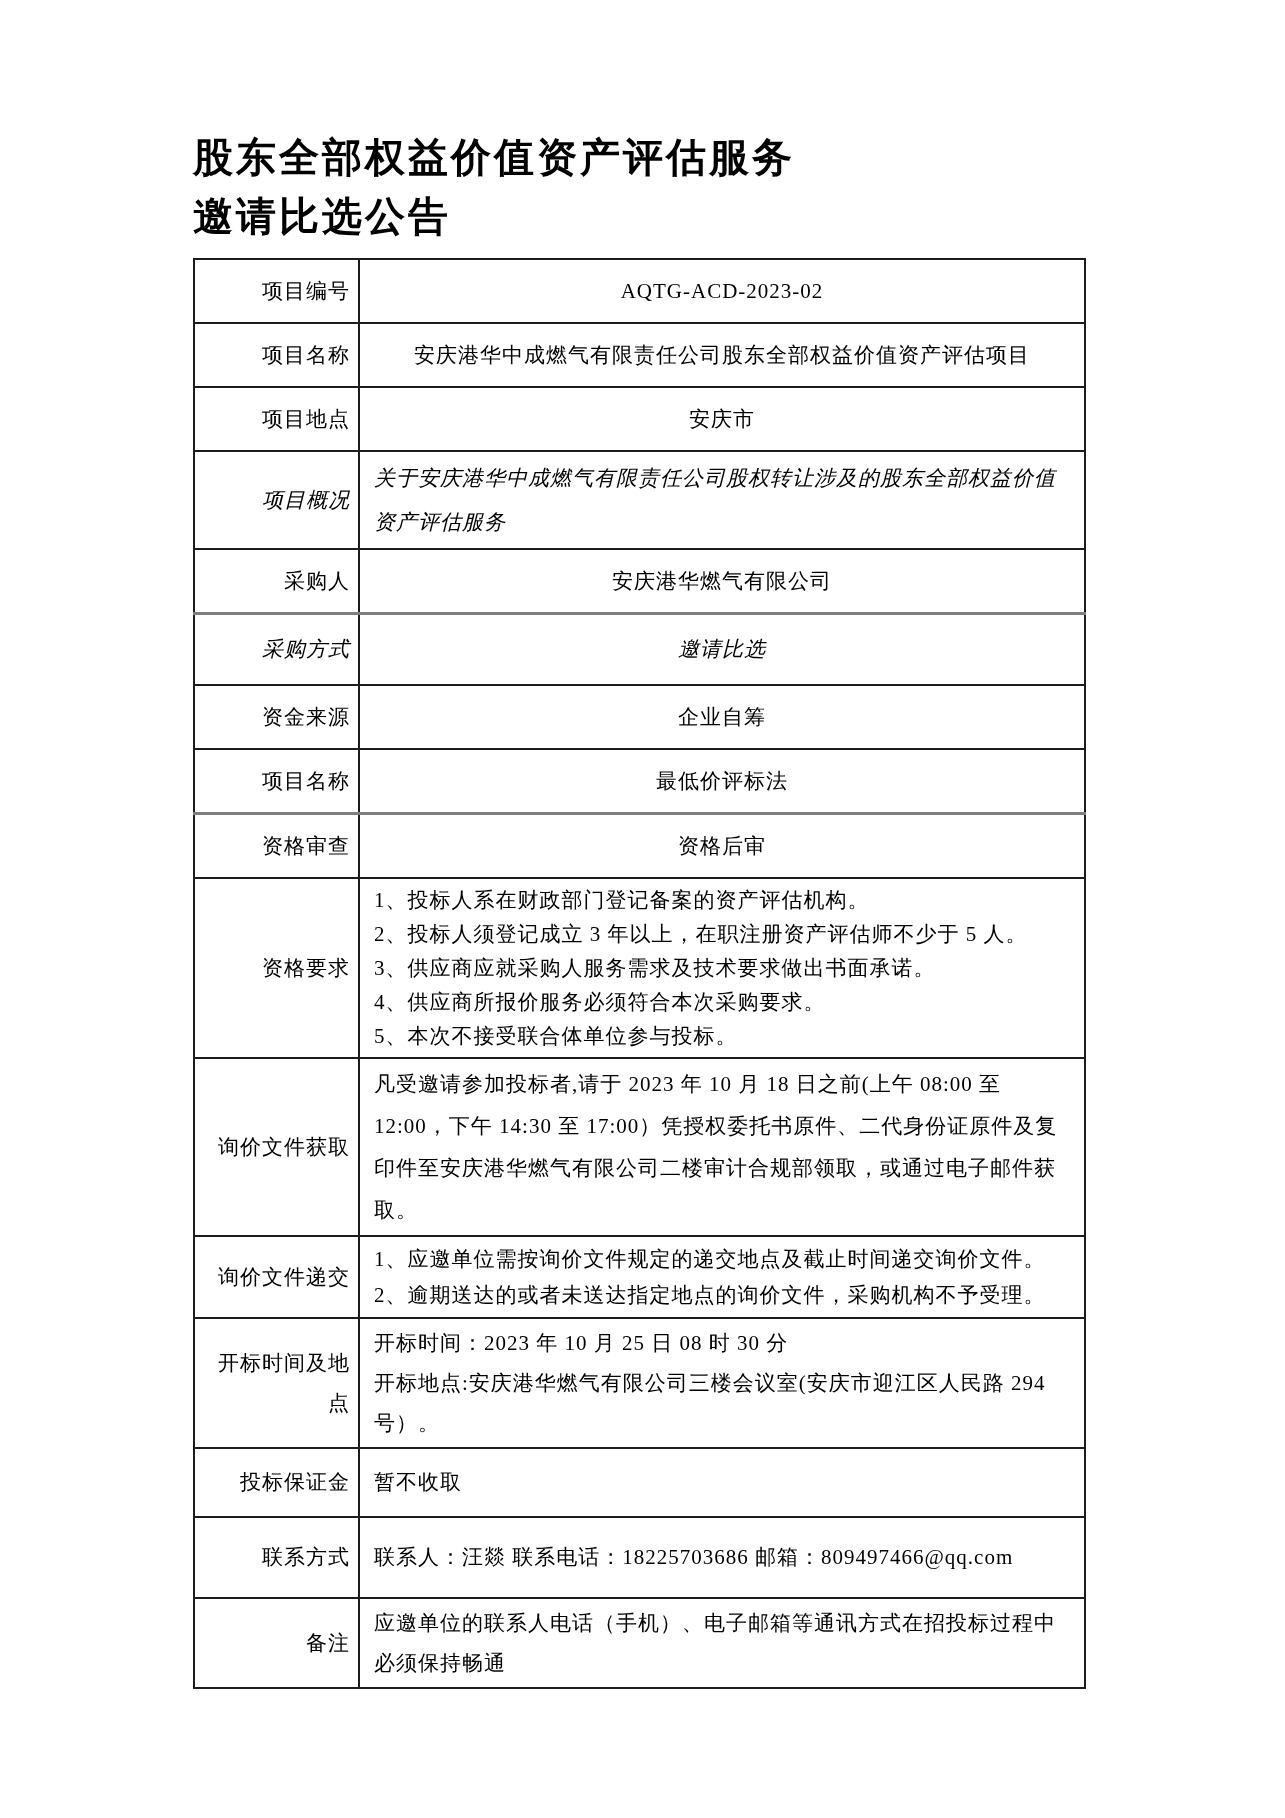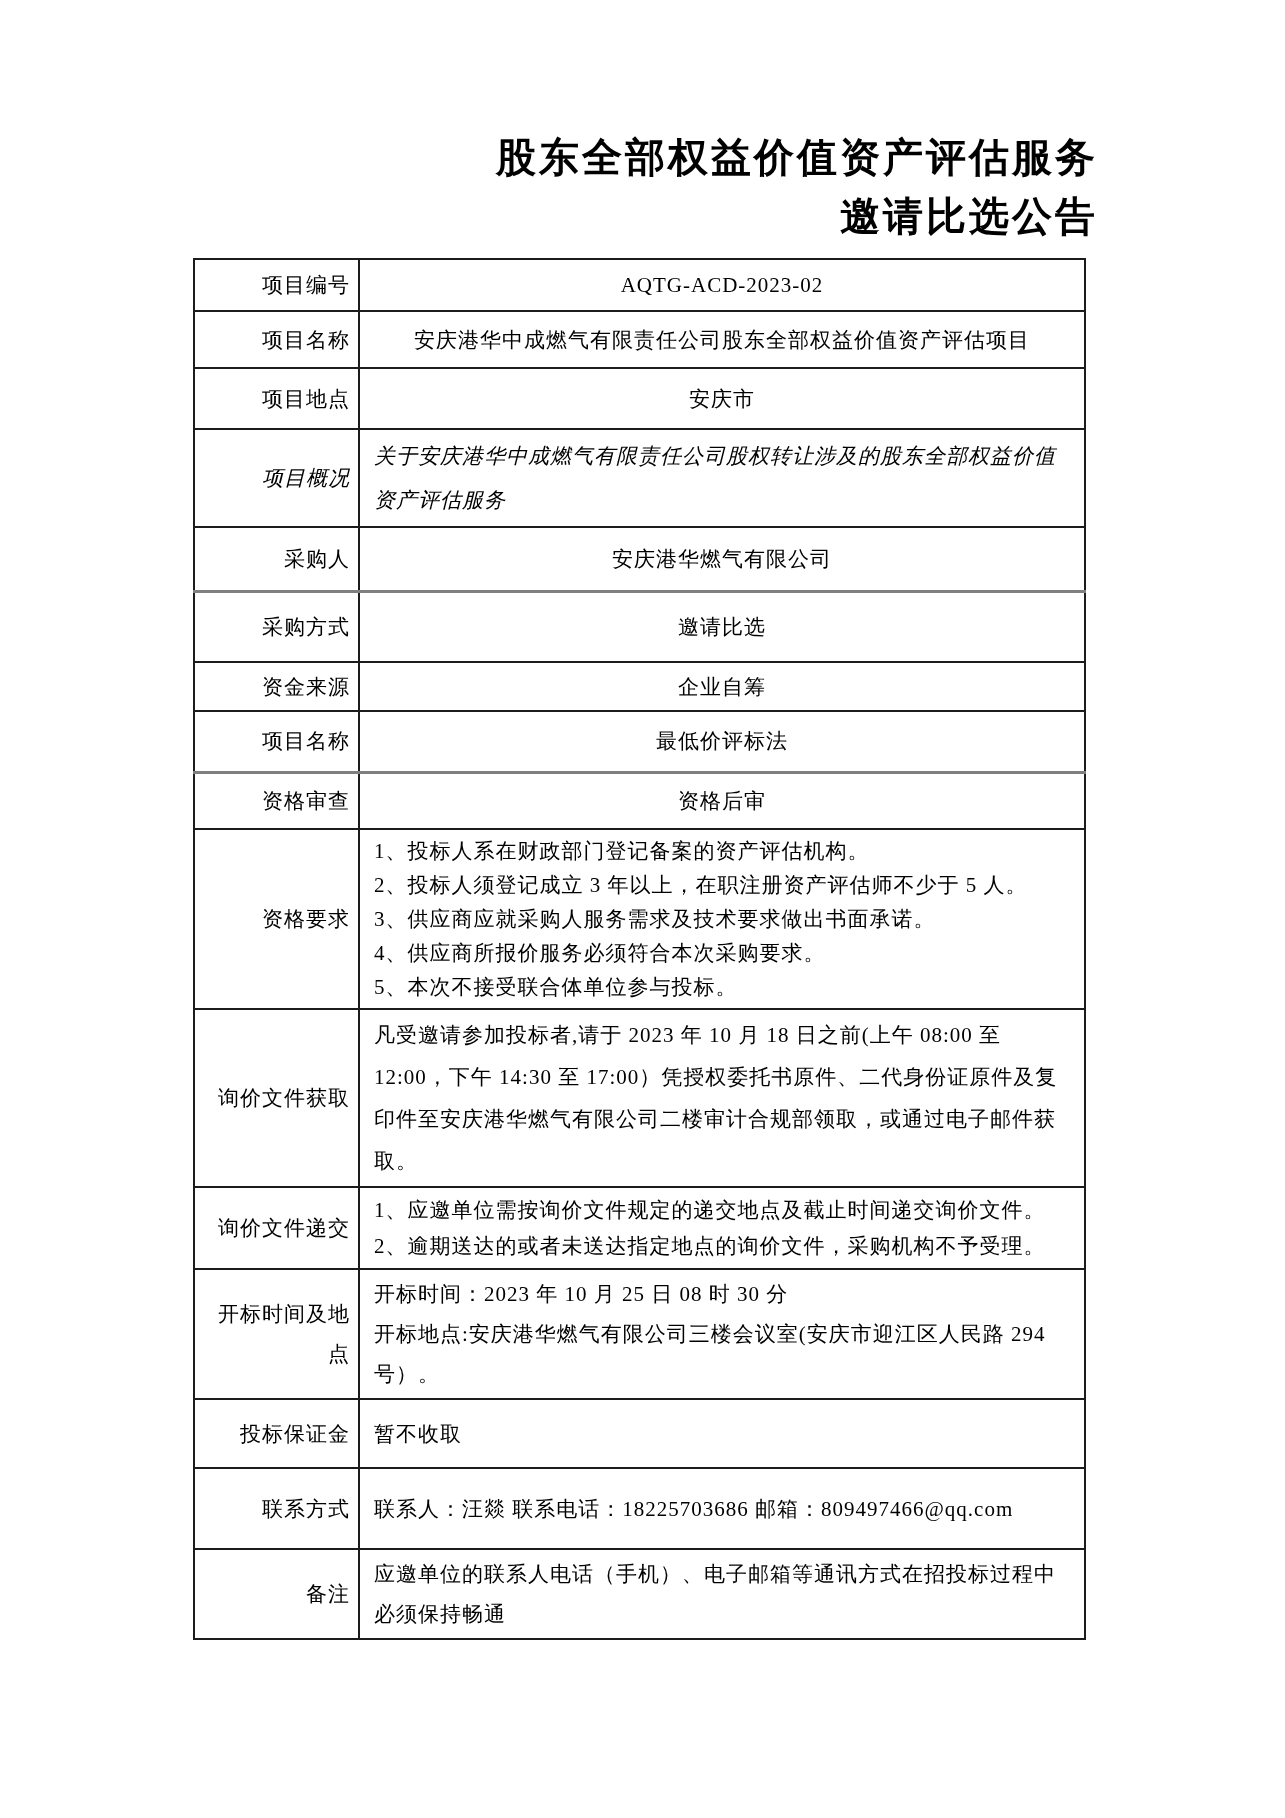--- a/index.html
+++ b/index.html
@@ -16,21 +16,21 @@
     top: 0; left: 0;
     width: 1285px;
     height: 1818px;
     background: #ffffff;
   }
   .title-block {
     position: absolute;
     top: 128px;
     left: 193px;
     width: 905px;
-    text-align: right;
+    text-align: left;
   }
   .doc-title {
     font-size: 40px;
     font-weight: bold;
     line-height: 59px;
     letter-spacing: 3px;
     white-space: nowrap;
   }
   table.doc-table {
     position: absolute;
@@ -46,30 +46,30 @@
     border: 2px solid #1c1c1c;
     font-size: 21px;
     letter-spacing: 1px;
     vertical-align: middle;
     line-height: 34px;
   }
   td.label-cell {
     text-align: right;
     padding: 2px 8px;
   }
-  td.value-cell.align-center { text-align: center; padding: 2px 10px; }
+  td.value-cell.align-center { text-align: center; padding: 14px 10px; }
   td.value-cell.align-left   { text-align: left;   padding: 4px 10px 4px 14px; }
 
   
   tr:nth-child(1)  td { height: 52px; }
   tr:nth-child(2)  td { height: 57px; }
   tr:nth-child(3)  td { height: 61px; }
   tr:nth-child(4)  td { height: 88px;  line-height: 44px; font-style: italic; }
   tr:nth-child(5)  td { height: 64px; }
-  tr:nth-child(6)  td { height: 71px; }
+  tr:nth-child(6)  td { height: 71px; font-style: italic; }
   tr:nth-child(7)  td { height: 49px; }
   tr:nth-child(8)  td { height: 61px; }
   tr:nth-child(9)  td { height: 57px; }
   tr:nth-child(10) td { height: 170px; line-height: 34px; }
   tr:nth-child(11) td { height: 128px; line-height: 42px; }
   tr:nth-child(12) td { height: 73px;  line-height: 36px; }
   tr:nth-child(13) td { height: 119px; line-height: 40px; }
   tr:nth-child(14) td { height: 69px; }
   tr:nth-child(15) td { height: 81px; }
   tr:nth-child(16) td { height: 85px;  line-height: 40px; }

